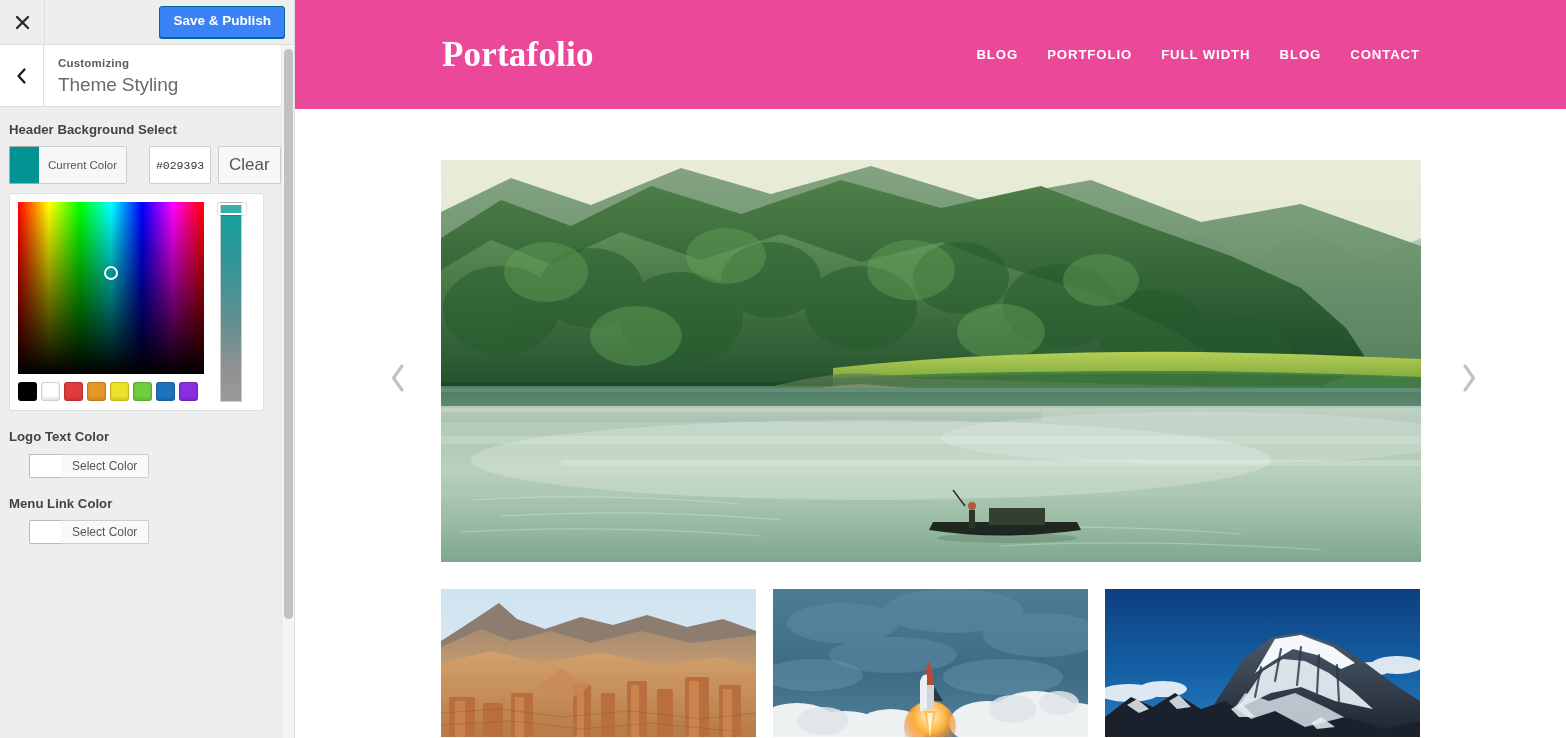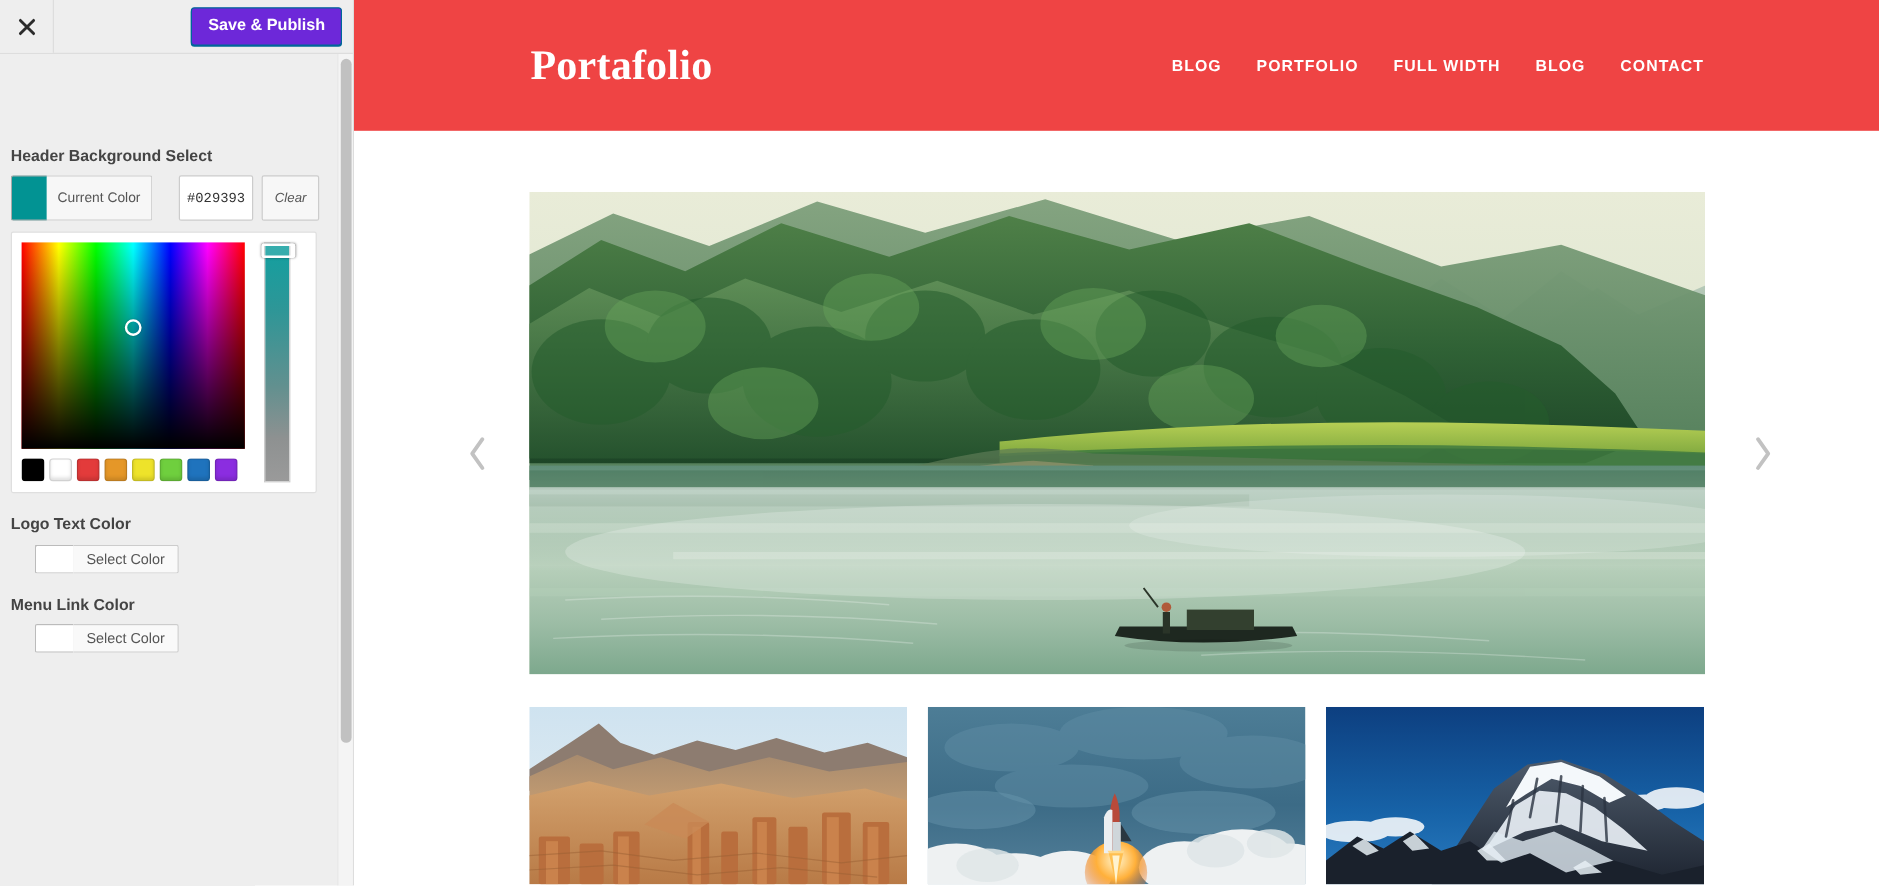--- a/index.html
+++ b/index.html
@@ -87,22 +87,22 @@
     padding: 0 9px; display: flex; align-items: center; cursor: pointer;
     white-space: nowrap;
   }
   .hex-input {
     margin-left: 22px; width: 62px; background: #fff; border: 1px solid #ccc;
     border-radius: 2px; font-family: "Liberation Mono", monospace;
     font-size: 11.5px; color: #333; text-align: center; padding: 0 2px;
   }
   .clear-btn {
     margin-left: 7px; background: #f7f7f7; border: 1px solid #ccc; border-radius: 2px;
-    font-size: 11px; color: #555; padding: 16px 10px; cursor: pointer;
-    display: flex; align-items: center; font-style: italic;
+    font-size: 17px; color: #555; padding: 16px 10px; cursor: pointer;
+    display: flex; align-items: center;
   }
 
   
   .picker-wrap {
     margin-top: 9px; width: 255px; background: #fff;
     border: 1px solid #dfdfdf; border-radius: 2px;
     padding: 8px; display: flex; gap: 0;
   }
   .picker-left { width: 186px; }
   .sat-box {
@@ -211,23 +211,34 @@
 
   <aside class="sidebar">
 
     <div class="cust-topbar">
       <div class="close-btn">
         <svg width="15" height="15" viewBox="0 0 15 15" aria-hidden="true">
           <path d="M2 2 L13 13 M13 2 L2 13" stroke="#2b2b2b" stroke-width="2.4" stroke-linecap="round"></path>
         </svg>
       </div>
       <div class="topbar-spacer"></div>
-      <button class="save-publish" style="background: #6d28d9;">Save &amp; Publish</button>
+      <button class="save-publish" style="background: #3b82f6;">Save &amp; Publish</button>
     </div>
 
+    <div class="panel-header">
+      <div class="back-btn">
+        <svg width="11" height="16" viewBox="0 0 11 16" aria-hidden="true">
+          <path d="M8.5 1.5 L2.5 8 L8.5 14.5" fill="none" stroke="#1b1b1b" stroke-width="2.3" stroke-linecap="round" stroke-linejoin="round"></path>
+        </svg>
+      </div>
+      <div class="panel-titles">
+        <div class="panel-eyebrow">Customizing</div>
+        <div class="panel-title">Theme Styling</div>
+      </div>
+    </div>
 
     <div class="controls">
 
 
 
       <div class="ctrl">
         <label class="ctrl-label">Header Background Select</label>
         <div class="color-row">
           <div class="color-result" id="cr-result" style="background: rgb(2, 147, 147);"></div>
           <div class="color-current-btn">Current Color</div>
@@ -277,21 +288,21 @@
 
     </div>
 
     <div class="sb-track">
       <div class="sb-thumb"></div>
     </div>
   </aside>
 
   <section class="preview">
 
-    <header class="site-header" id="site-header" style="background: #ef4444; align-items: center;">
+    <header class="site-header" id="site-header" style="background: #ec4899; align-items: center;">
       <div class="site-logo">Portafolio</div>
       <nav class="site-nav" id="site-nav">
           <a class="nav-link" href="#">BLOG</a>
           <a class="nav-link" href="#">PORTFOLIO</a>
           <a class="nav-link" href="#">FULL WIDTH</a>
           <a class="nav-link" href="#">BLOG</a>
           <a class="nav-link" href="#">CONTACT</a>
         </nav>
     </header>
 

